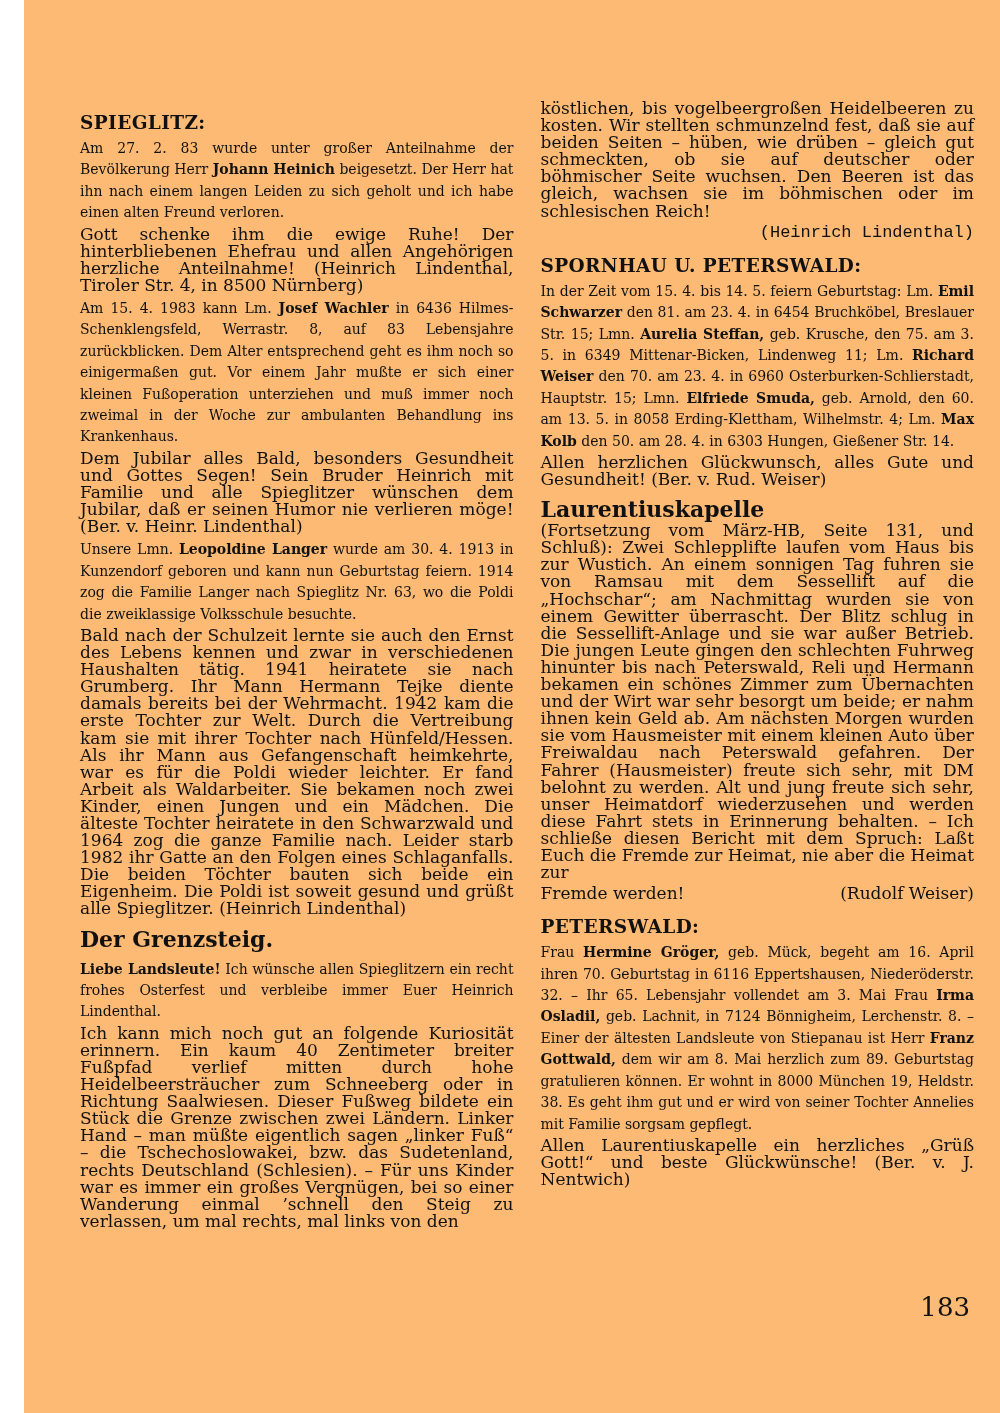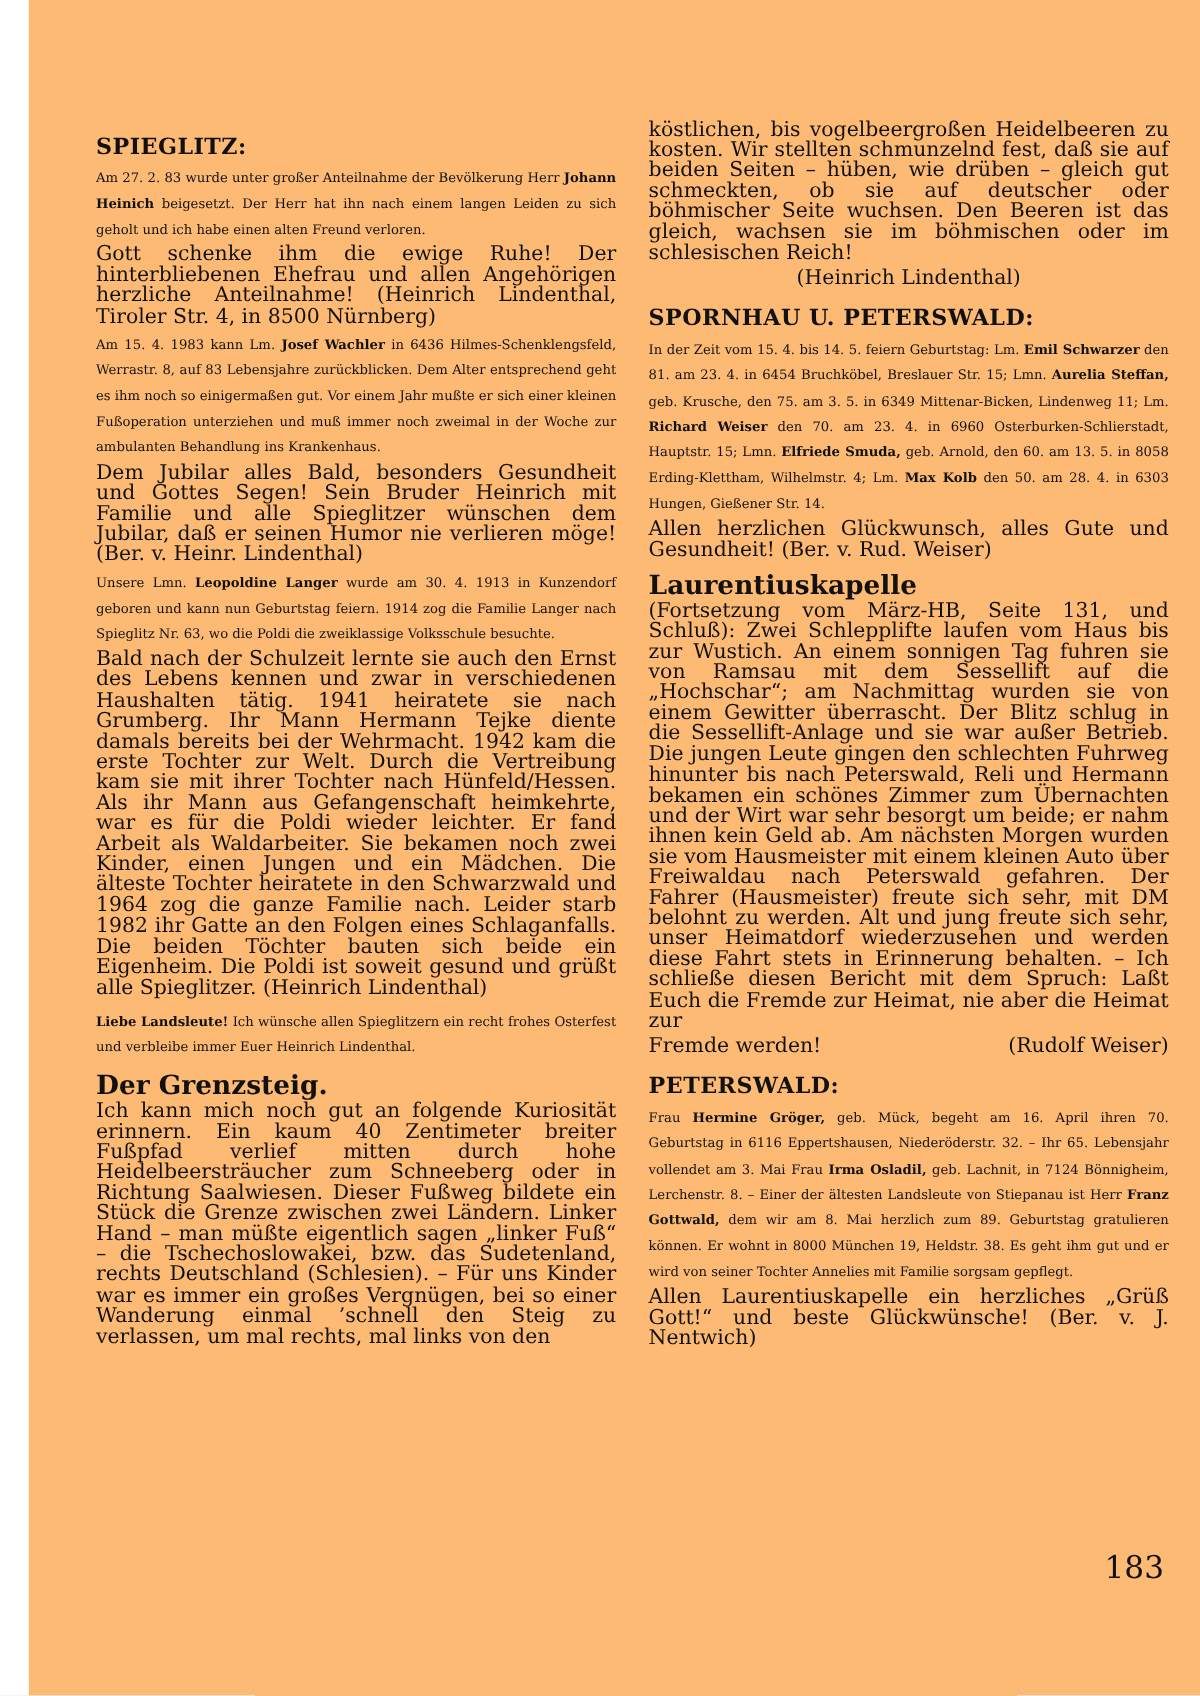--- a/index.html
+++ b/index.html
@@ -27,21 +27,21 @@
   .column {
     flex: 1 1 0;
     min-width: 0;
   }
   .block {
     text-align: justify;
     hyphens: auto;
     -webkit-hyphens: auto;
   }
   .body {
-    font-size: 11px;
+    font-size: 14px;
     line-height: 21.4px;
     margin: 2px 0 2px;
   }
   .small {
     font-size: 17px;
     line-height: 17.1px;
     margin: 2px 0 4px;
   }
   .heading {
     font-size: 18.5px;
@@ -55,21 +55,22 @@
     font-size: 22px;
     font-weight: bold;
     line-height: 21px;
     margin: 11px 0 2px;
     text-align: left;
   }
   .spaced {
     margin-top: 9px;
   }
   .small-right {
-    text-align: center;
+    text-align: right;
+    font-family: Liberation Mono, monospace;
   }
   .split {
     display: flex;
     justify-content: space-between;
     font-size: 17px;
     line-height: 17.1px;
     margin: 0 0 4px;
   }
   .b {
     font-weight: bold;
@@ -88,22 +89,22 @@
 <div class="sheet">
   <div class="columns">
     <div class="column">
         <div class="block heading"><span class="b">SPIEGLITZ:</span></div>
         <div class="block body"><span>Am 27. 2. 83 wurde unter großer Anteilnahme der Bevölkerung Herr </span><span class="b">Johann Heinich</span><span> beigesetzt. Der Herr hat ihn nach einem langen Leiden zu sich geholt und ich habe einen alten Freund verloren.</span></div>
         <div class="block small"><span>Gott schenke ihm die ewige Ruhe! Der hinterbliebenen Ehefrau und allen Angehörigen herzliche Anteilnahme! (Heinrich Lindenthal, Tiroler Str. 4, in 8500 Nürnberg)</span></div>
         <div class="block body"><span>Am 15. 4. 1983 kann Lm. </span><span class="b">Josef Wachler</span><span> in 6436 Hilmes-Schenklengsfeld, Werrastr. 8, auf 83 Lebensjahre zurückblicken. Dem Alter entsprechend geht es ihm noch so einigermaßen gut. Vor einem Jahr mußte er sich einer kleinen Fußoperation unterziehen und muß immer noch zweimal in der Woche zur ambulanten Behandlung ins Krankenhaus.</span></div>
         <div class="block small"><span>Dem Jubilar alles Bald, besonders Gesundheit und Gottes Segen! Sein Bruder Heinrich mit Familie und alle Spieglitzer wünschen dem Jubilar, daß er seinen Humor nie verlieren möge! (Ber. v. Heinr. Lindenthal)</span></div>
         <div class="block body"><span>Unsere Lmn. </span><span class="b">Leopoldine Langer</span><span> wurde am 30. 4. 1913 in Kunzendorf geboren und kann nun Geburtstag feiern. 1914 zog die Familie Langer nach Spieglitz Nr. 63, wo die Poldi die zweiklassige Volksschule besuchte.</span></div>
         <div class="block small"><span>Bald nach der Schulzeit lernte sie auch den Ernst des Lebens kennen und zwar in verschiedenen Haushalten tätig. 1941 heiratete sie nach Grumberg. Ihr Mann Hermann Tejke diente damals bereits bei der Wehrmacht. 1942 kam die erste Tochter zur Welt. Durch die Vertreibung kam sie mit ihrer Tochter nach Hünfeld/Hessen. Als ihr Mann aus Gefangenschaft heimkehrte, war es für die Poldi wieder leichter. Er fand Arbeit als Waldarbeiter. Sie bekamen noch zwei Kinder, einen Jungen und ein Mädchen. Die älteste Tochter heiratete in den Schwarzwald und 1964 zog die ganze Familie nach. Leider starb 1982 ihr Gatte an den Folgen eines Schlaganfalls. Die beiden Töchter bauten sich beide ein Eigenheim. Die Poldi ist soweit gesund und grüßt alle Spieglitzer. (Heinrich Lindenthal)</span></div>
+        <div class="block subheading"><span class="b">Der Grenzsteig.</span></div>
         <div class="block body spaced"><span class="b">Liebe Landsleute!</span><span> Ich wünsche allen Spieglitzern ein recht frohes Osterfest und verbleibe immer Euer Heinrich Lindenthal.</span></div>
-        <div class="block subheading"><span class="b">Der Grenzsteig.</span></div>
         <div class="block small"><span>Ich kann mich noch gut an folgende Kuriosität erinnern. Ein kaum 40 Zentimeter breiter Fußpfad verlief mitten durch hohe Heidelbeersträucher zum Schneeberg oder in Richtung Saalwiesen. Dieser Fußweg bildete ein Stück die Grenze zwischen zwei Ländern. Linker Hand – man müßte eigentlich sagen „linker Fuß“ – die Tschechoslowakei, bzw. das Sudetenland, rechts Deutschland (Schlesien). – Für uns Kinder war es immer ein großes Vergnügen, bei so einer Wanderung einmal ’schnell den Steig zu verlassen, um mal rechts, mal links von den</span></div>
       </div>
     <div class="column">
         <div class="block small"><span>köstlichen, bis vogelbeergroßen Heidelbeeren zu kosten. Wir stellten schmunzelnd fest, daß sie auf beiden Seiten – hüben, wie drüben – gleich gut schmeckten, ob sie auf deutscher oder böhmischer Seite wuchsen. Den Beeren ist das gleich, wachsen sie im böhmischen oder im schlesischen Reich!</span></div>
         <div class="block small small-right"><span>(Heinrich Lindenthal)</span></div>
         <div class="block heading"><span class="b">SPORNHAU U. PETERSWALD:</span></div>
         <div class="block body"><span>In der Zeit vom 15. 4. bis 14. 5. feiern Geburtstag: Lm. </span><span class="b">Emil Schwarzer</span><span> den 81. am 23. 4. in 6454 Bruchköbel, Breslauer Str. 15; Lmn. </span><span class="b">Aurelia Steffan,</span><span> geb. Krusche, den 75. am 3. 5. in 6349 Mittenar-Bicken, Lindenweg 11; Lm. </span><span class="b">Richard Weiser</span><span> den 70. am 23. 4. in 6960 Osterburken-Schlierstadt, Hauptstr. 15; Lmn. </span><span class="b">Elfriede Smuda,</span><span> geb. Arnold, den 60. am 13. 5. in 8058 Erding-Klettham, Wilhelmstr. 4; Lm. </span><span class="b">Max Kolb</span><span> den 50. am 28. 4. in 6303 Hungen, Gießener Str. 14.</span></div>
         <div class="block small"><span>Allen herzlichen Glückwunsch, alles Gute und Gesundheit! (Ber. v. Rud. Weiser)</span></div>
         <div class="block subheading"><span class="b">Laurentiuskapelle</span></div>
         <div class="block small"><span>(Fortsetzung vom März-HB, Seite 131, und Schluß): Zwei Schlepplifte laufen vom Haus bis zur Wustich. An einem sonnigen Tag fuhren sie von Ramsau mit dem Sessellift auf die „Hochschar“; am Nachmittag wurden sie von einem Gewitter überrascht. Der Blitz schlug in die Sessellift-Anlage und sie war außer Betrieb. Die jungen Leute gingen den schlechten Fuhrweg hinunter bis nach Peterswald, Reli und Hermann bekamen ein schönes Zimmer zum Übernachten und der Wirt war sehr besorgt um beide; er nahm ihnen kein Geld ab. Am nächsten Morgen wurden sie vom Hausmeister mit einem kleinen Auto über Freiwaldau nach Peterswald gefahren. Der Fahrer (Hausmeister) freute sich sehr, mit DM belohnt zu werden. Alt und jung freute sich sehr, unser Heimatdorf wiederzusehen und werden diese Fahrt stets in Erinnerung behalten. – Ich schließe diesen Bericht mit dem Spruch: Laßt Euch die Fremde zur Heimat, nie aber die Heimat zur</span></div>

